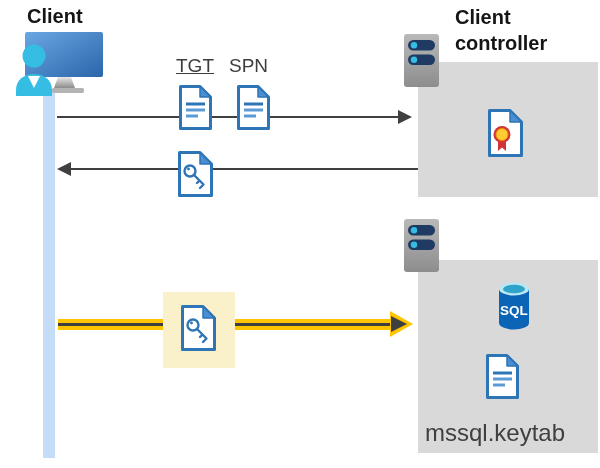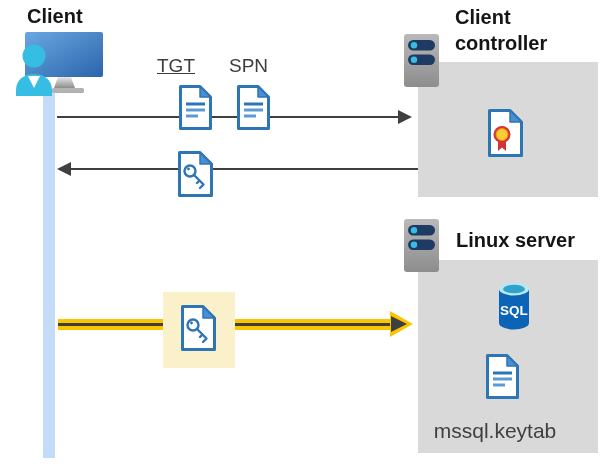--- a/index.html
+++ b/index.html
@@ -16,21 +16,21 @@
               border-left:14px solid #404040;z-index:2;}
   .head-left{width:0;height:0;border-top:7px solid transparent;border-bottom:7px solid transparent;
              border-right:14px solid #404040;z-index:2;}
   .yellow-band{height:11px;z-index:2;
     background:linear-gradient(to bottom,#fdc500 0 4px,#3f3f3f 4px 7px,#fdc500 7px 11px);}
   .yellow-head-outer{width:0;height:0;border-top:13.5px solid transparent;border-bottom:13.5px solid transparent;
     border-left:23px solid #fdc500;z-index:2;}
   .yellow-head-inner{width:0;height:0;border-top:8.5px solid transparent;border-bottom:8.5px solid transparent;
     border-left:16px solid #3f3f3f;z-index:3;}
   svg.icon{z-index:4;position:absolute;overflow:visible;}
-  .keytab-label{font-size:21px;color:#404040;text-align:center;z-index:5;}
+  .keytab-label{font-size:24px;color:#404040;text-align:center;z-index:5;}
   .sql-text{font-family:"Liberation Sans",sans-serif;}
 </style>
 </head>
 <body>
 
 <div class="canvas">
 
   <svg width="0" height="0" style="position:absolute">
     <defs>
       <linearGradient id="gradMon" x1="0" y1="0" x2="1" y2="1">
@@ -77,21 +77,21 @@
     <path d="M2.5 2.5 H23 L34.5 14 V47.5 H2.5 Z" fill="#ffffff" stroke="#2e75b6" stroke-width="3" stroke-linejoin="round"></path>
     <path d="M23 2.5 L34.5 14 L23 14 Z" fill="#4a8fd3" stroke="#2e75b6" stroke-width="1.5" stroke-linejoin="round"></path>
     <path d="M11 32 V43 L15 39.5 L19 43 V32 Z" fill="#d13438"></path>
     <circle cx="15" cy="26.5" r="8.5" fill="#d13438"></circle>
     <circle cx="15" cy="26.5" r="6" fill="#ffcc33" stroke="#f08c00" stroke-width="1"></circle>
   </svg>
 
   <div class="abs arrow-line" style="left:57px;top:116px;width:341px;"></div>
   <div class="abs head-right" style="left:398px;top:110px;"></div>
 
-  <div class="abs small-label" style="left:157px;top:55px;width:48px;text-align:left;text-decoration:underline;">TGT</div>
+  <div class="abs small-label" style="left:171px;top:55px;width:48px;text-align:center;text-decoration:underline;">TGT</div>
   <div class="abs small-label" style="left:229px;top:55px;width:48px;">SPN</div>
 
   <svg class="icon" style="left:178px;top:84px;" width="35" height="47" viewBox="0 0 35 47">
     <path d="M2.5 2.5 H22 L32.5 13 V44.5 H2.5 Z" fill="#ffffff" stroke="#2e75b6" stroke-width="3" stroke-linejoin="round"></path>
     <path d="M22 2.5 L32.5 13 L22 13 Z" fill="#4a8fd3" stroke="#2e75b6" stroke-width="1.5" stroke-linejoin="round"></path>
     <line x1="8" y1="20" x2="27" y2="20" stroke="#2e75b6" stroke-width="3"></line>
     <line x1="8" y1="26" x2="27" y2="26" stroke="#5b9bd5" stroke-width="3"></line>
     <line x1="8" y1="32" x2="20" y2="32" stroke="#5b9bd5" stroke-width="3"></line>
   </svg>
 
@@ -117,21 +117,20 @@
   <div class="abs graybox" style="left:418px;top:260px;width:180px;height:193px;"></div>
 
   <svg class="icon" style="left:403px;top:218px;" width="37" height="55" viewBox="0 0 37 55">
     <rect x="1" y="1" width="35" height="53" rx="3" fill="url(#gradSrv)"></rect>
     <rect x="5" y="7" width="27" height="10.5" rx="5.2" fill="#1f3a63"></rect>
     <circle cx="11" cy="12.2" r="3.2" fill="#35bde3"></circle>
     <rect x="5" y="21.5" width="27" height="10.5" rx="5.2" fill="#1f3a63"></rect>
     <circle cx="11" cy="26.7" r="3.2" fill="#35bde3"></circle>
   </svg>
 
-  <div class="abs node-label" style="left:456px;top:227px;">Linux server</div>
 
   <svg class="icon" style="left:496px;top:280px;" width="36" height="52" viewBox="0 0 36 52">
     <path d="M3 9 V43 a15 6.5 0 0 0 30 0 V9 Z" fill="#0c64b6"></path>
     <ellipse cx="18" cy="9" rx="15" ry="6.5" fill="#b9e7f4"></ellipse>
     <ellipse cx="18" cy="9" rx="11" ry="4.3" fill="#2fa3c9"></ellipse>
     <text class="sql-text" x="18" y="35" text-anchor="middle" font-size="13.5" font-weight="bold" fill="#ffffff">SQL</text>
   </svg>
 
   <svg class="icon" style="left:485px;top:353px;" width="35" height="47" viewBox="0 0 35 47">
     <path d="M2.5 2.5 H22 L32.5 13 V44.5 H2.5 Z" fill="#ffffff" stroke="#2e75b6" stroke-width="3" stroke-linejoin="round"></path>

